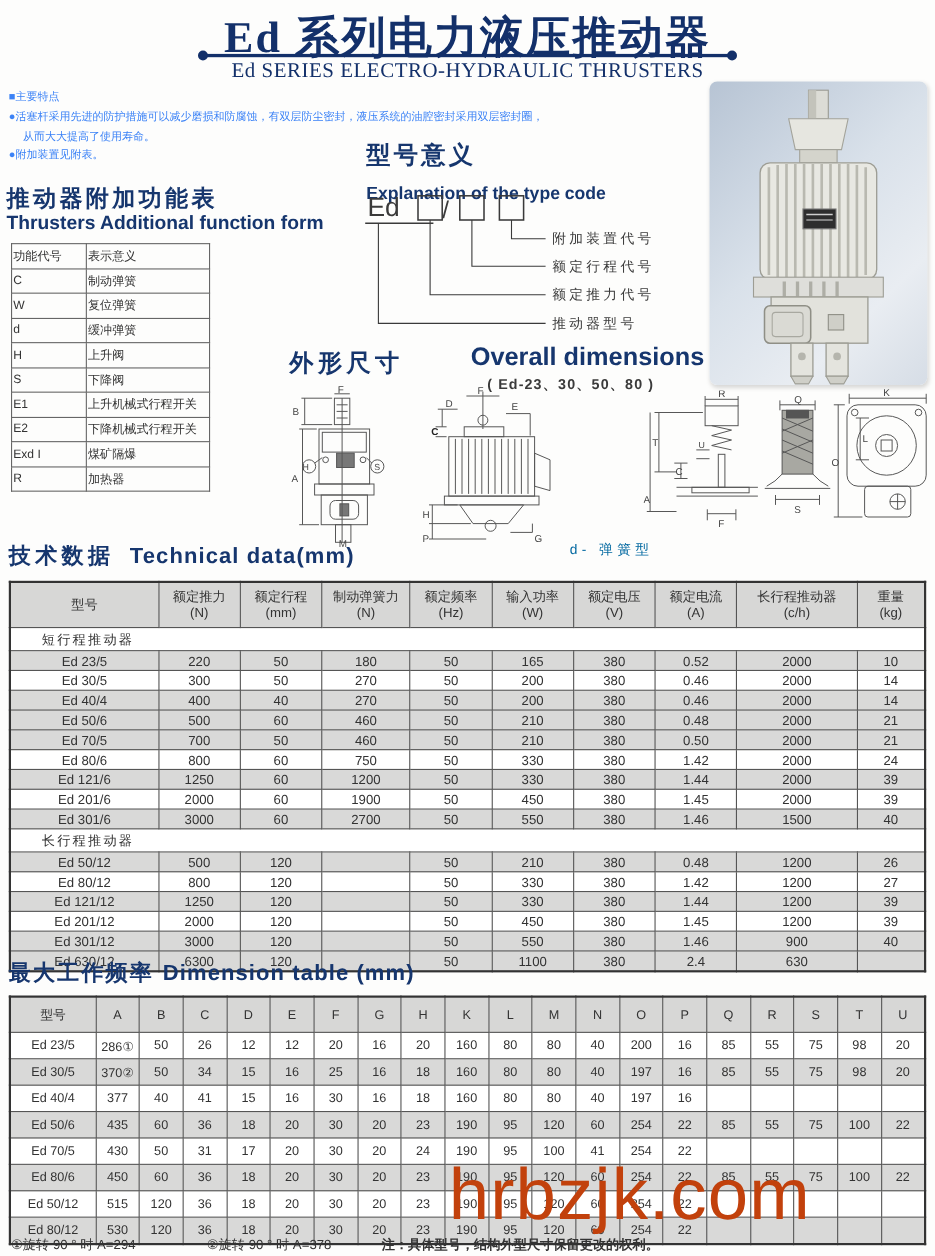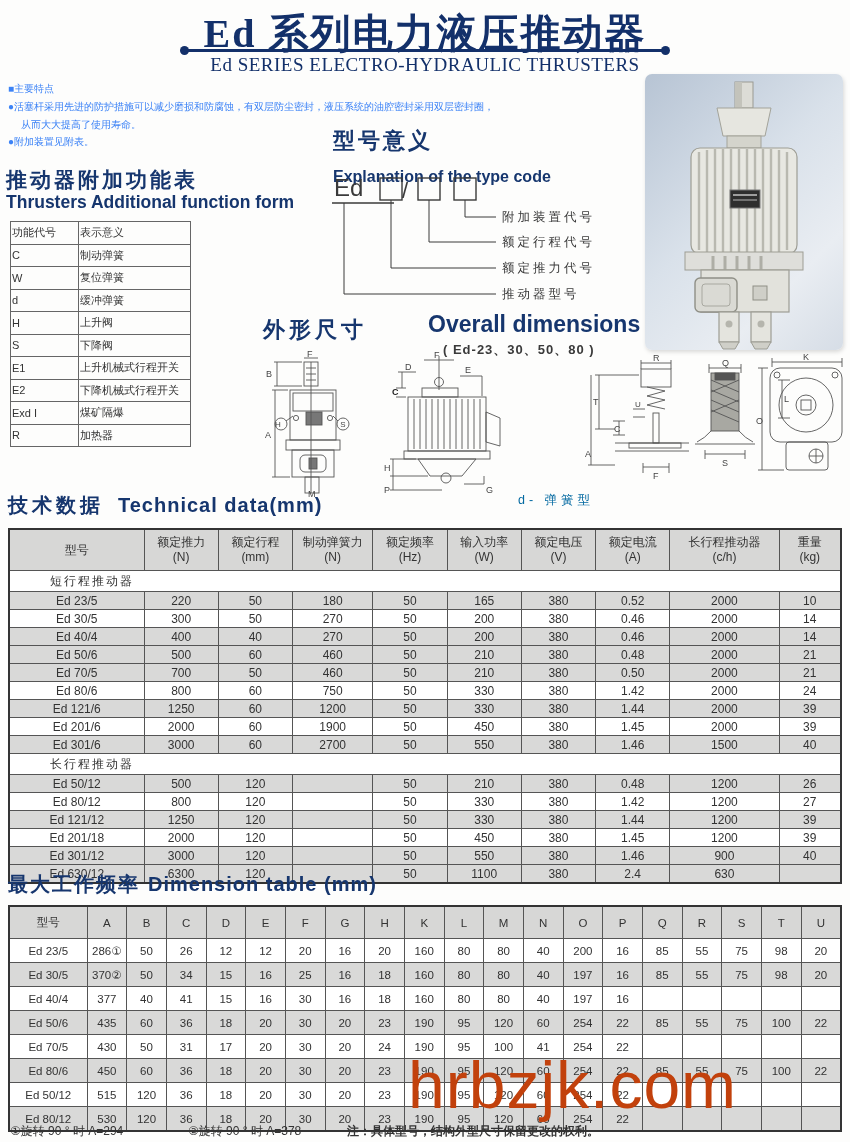--- a/index.html
+++ b/index.html
@@ -59,21 +59,21 @@
     border:1px solid #666;height:21.5px;text-align:left;padding:0 1px;
     font-weight:normal;color:#333;overflow:hidden;white-space:nowrap;
   }
   .tech-table{top:528px;left:8px;width:834px;border:2px solid #333;font-size:12px;background:#fff;}
   .tech-table th{
     border:1px solid #555;background:#d7d7d6;font-weight:normal;color:#333;
     height:40px;padding:0;line-height:1.25;font-size:12px;
   }
   .tech-table td{border:1px solid #555;height:17px;text-align:center;padding:0;color:#333;}
   .tech-table tr.shaded td{background:#d9d9d8;}
-  .tech-table td.section{text-align:left;padding-left:40px;height:20px;background:#fff;letter-spacing:2px;}
+  .tech-table td.section{text-align:left;padding-left:28px;height:20px;background:#fff;letter-spacing:2px;}
   .dim-table{top:905px;left:8px;width:834px;border:2px solid #333;font-size:11.5px;background:#fff;}
   .dim-table th{border:1px solid #555;background:#d7d7d6;font-weight:normal;color:#333;height:31px;padding:0;}
   .dim-table td{border:1px solid #555;height:23px;text-align:center;padding:0;color:#333;}
   .dim-table tr.shaded td{background:#d9d9d8;}
   
   .footnotes{top:1123px;left:10px;width:832px;font-size:12px;color:#333;}
   .fn1{position:absolute;left:0;top:0;}
   .fn2{position:absolute;left:178px;top:0;}
   .fn-note{position:absolute;left:337px;top:0;font-weight:bold;}
   .watermark{
@@ -603,21 +603,21 @@
         <td>120</td>
         <td></td>
         <td>50</td>
         <td>330</td>
         <td>380</td>
         <td>1.44</td>
         <td>1200</td>
         <td>39</td>
       </tr>
       <tr>
-        <td>Ed 201/18</td>
+        <td>Ed 201/12</td>
         <td>2000</td>
         <td>120</td>
         <td></td>
         <td>50</td>
         <td>450</td>
         <td>380</td>
         <td>1.45</td>
         <td>1200</td>
         <td>39</td>
       </tr>

